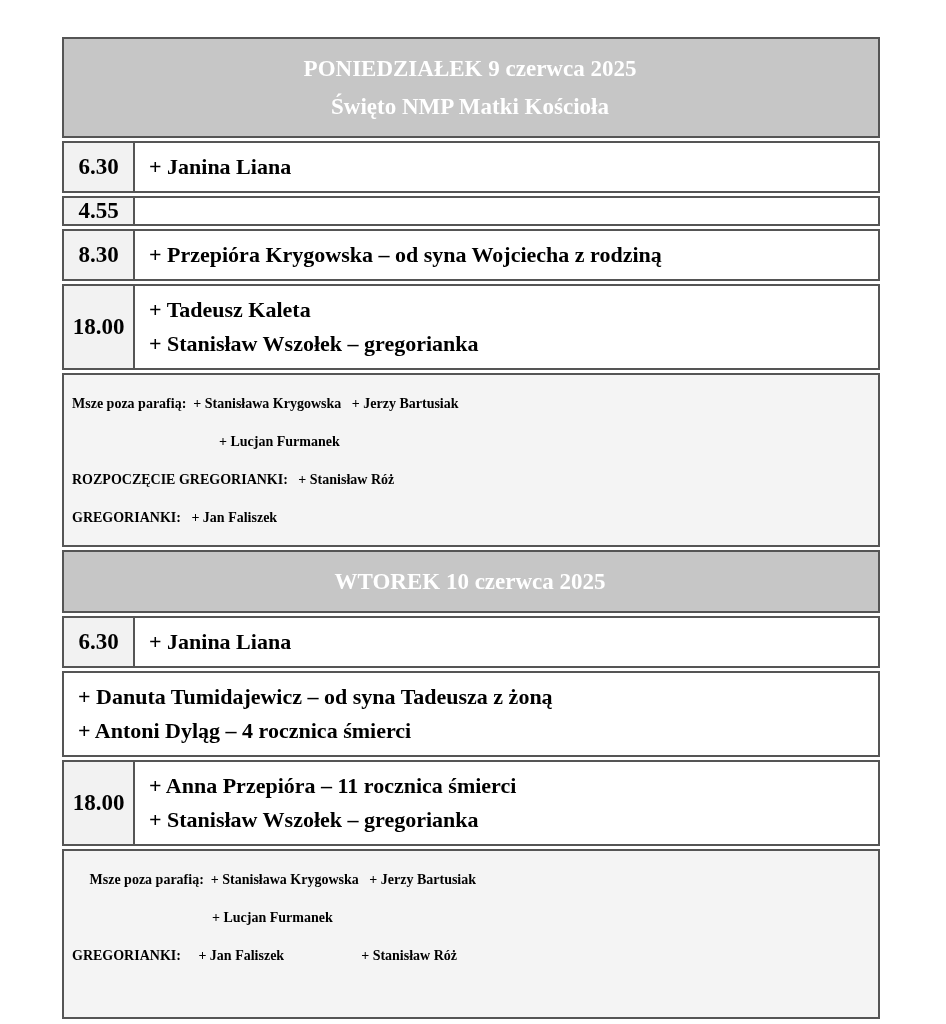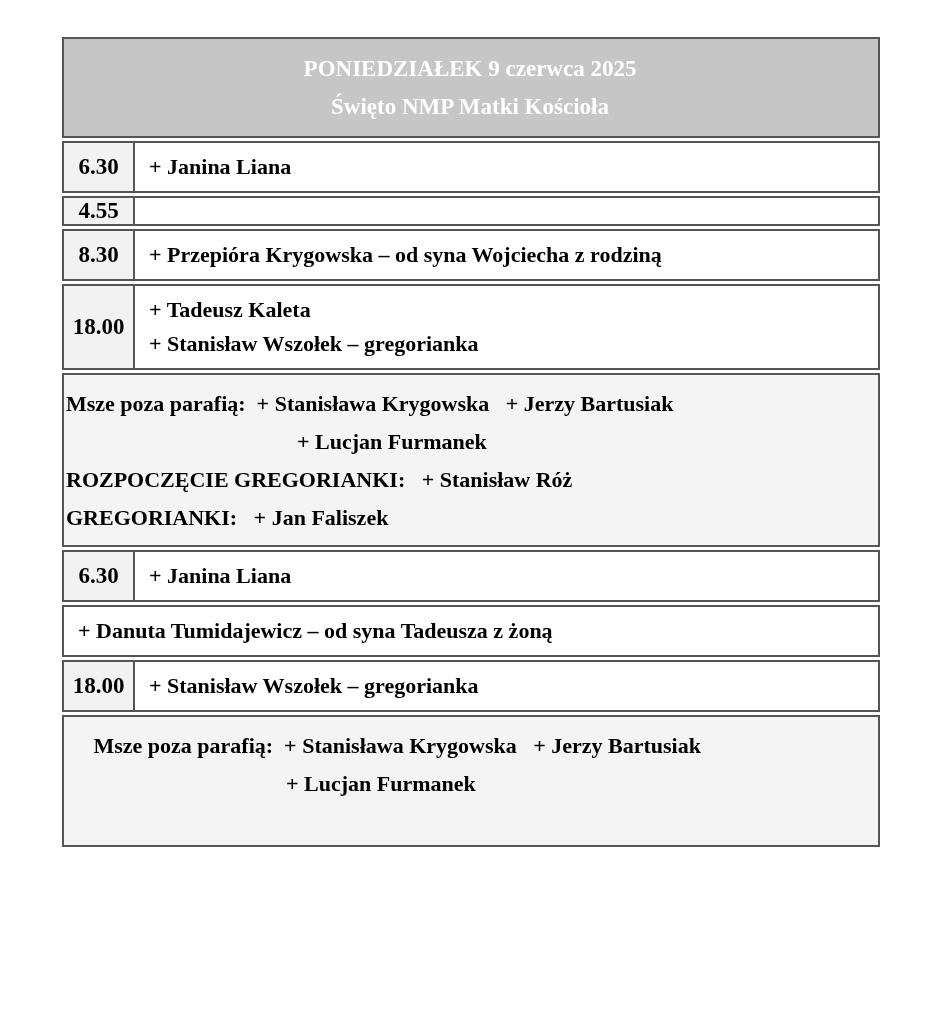--- a/index.html
+++ b/index.html
@@ -56,22 +56,22 @@
     padding:7px 8px 7px 14px;
     display:flex;
     flex-direction:column;
     justify-content:flex-end;
     font-size:22px;
   }
   .intent-cell .iline{line-height:34px;}
   .summary-block{
     border:2px solid var(--border);
     background:var(--summary-bg);
-    padding:10px 8px 8px 2px;
-    font-size:22px;
+    padding:10px 8px 8px 8px;
+    font-size:14px;
     margin-bottom:3px;
   }
   .summary-block .sline{
     line-height:38px;
     white-space:pre-wrap;
   }
   .summary-block.tall{padding-bottom:42px;}
 </style>
 </head>
 <body>
@@ -109,39 +109,45 @@
     </div>
   </div>
 
   <div class="summary-block">
     <div class="sline">Msze poza parafią:  + Stanisława Krygowska   + Jerzy Bartusiak</div>
     <div class="sline">                                          + Lucjan Furmanek</div>
     <div class="sline">ROZPOCZĘCIE GREGORIANKI:   + Stanisław Róż</div>
     <div class="sline">GREGORIANKI:   + Jan Faliszek</div>
   </div>
 
+  <div class="day-header">
+    <div class="hline">WTOREK  10 czerwca 2025</div>
+  </div>
 
   <div class="mass-row">
     <div class="time-cell">6.30</div>
     <div class="intent-cell">
       <div class="iline">+ Janina Liana</div>
     </div>
   </div>
 
   <div class="mass-row">
     <div class="intent-cell">
       <div class="iline">+ Danuta Tumidajewicz – od syna Tadeusza z żoną</div>
+      <div class="iline">+ Antoni Dyląg – 4 rocznica śmierci</div>
     </div>
   </div>
 
   <div class="mass-row">
     <div class="time-cell">18.00</div>
     <div class="intent-cell">
+      <div class="iline">+ Anna Przepióra – 11 rocznica śmierci</div>
       <div class="iline">+ Stanisław Wszołek – gregorianka</div>
     </div>
   </div>
 
   <div class="summary-block tall">
     <div class="sline">     Msze poza parafią:  + Stanisława Krygowska   + Jerzy Bartusiak</div>
     <div class="sline">                                        + Lucjan Furmanek</div>
+    <div class="sline">GREGORIANKI:     + Jan Faliszek                      + Stanisław Róż</div>
   </div>
 
 </div>
 
 </body></html>

